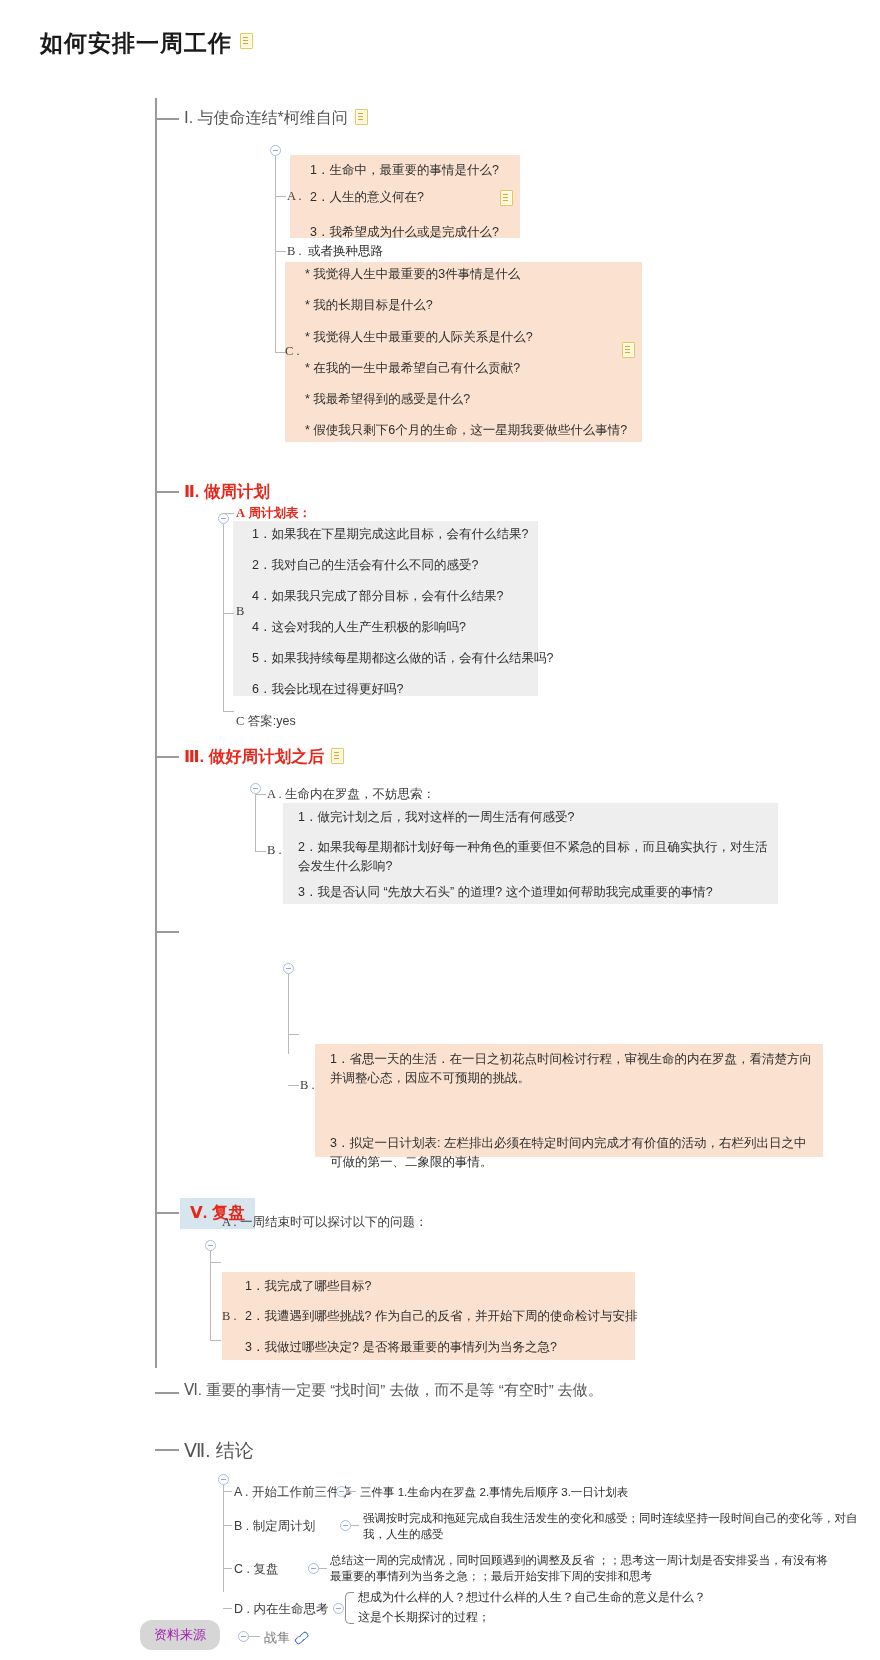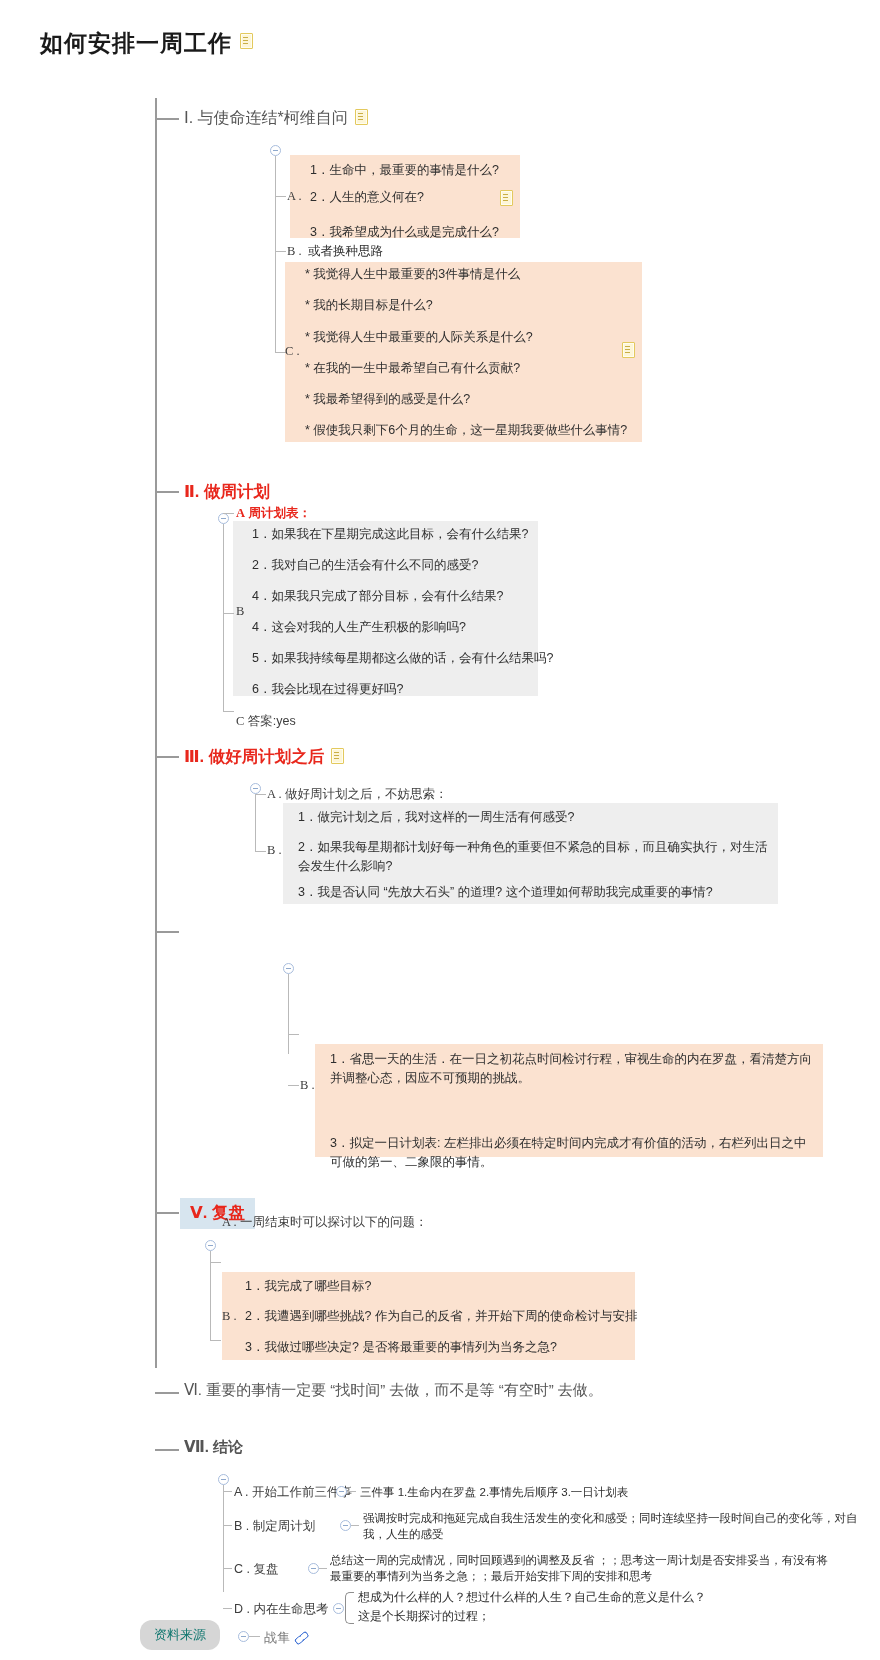--- a/index.html
+++ b/index.html
@@ -77,21 +77,21 @@
   .concl-label{position:absolute;font-size:12.5px;color:#3d3d3d;white-space:nowrap;}
   .concl-text{position:absolute;font-size:11.5px;color:#2e2e2e;line-height:16px;}
   .brace{
     position:absolute;width:8px;border:1.5px solid #8e8e8e;border-right:none;
     border-radius:5px 0 0 5px;
   }
 
   
   .pill{
     position:absolute;background:#d6d6d6;border-radius:12px;
-    padding:6px 14px;font-size:13px;color:#0f766e;white-space:nowrap;
+    padding:6px 14px;font-size:13px;color:#a21caf;white-space:nowrap;
   }
   .src-text{position:absolute;font-size:13px;color:#7a7a7a;white-space:nowrap;text-align:center;}
 </style>
 </head>
 <body>
 
 <div class="page">
 
   <div class="title">
     <span>如何安排一周工作</span><span class="doc-ico"></span>
@@ -161,21 +161,21 @@
   <div class="hline" style="left:155px;top:756px;width:24px;"></div>
   <div class="h1item red" style="left:184px;top:746px;">
     <span>Ⅲ. 做好周计划之后</span><span class="doc-ico"></span>
   </div>
 
   <div class="toggle" style="left:250px;top:783px;"></div>
   <div class="vline thin" style="left:255px;top:794px;height:57px;"></div>
 
   <div class="hline thin" style="left:255px;top:794px;width:11px;"></div>
   <div class="lbl" style="left:267px;top:786px;">
-    <span class="ser">A .</span>&nbsp;<span>做好周计划之后，不妨思索：</span>
+    <span class="ser">A .</span>&nbsp;<span>生命内在罗盘，不妨思索：</span>
   </div>
 
   <div class="box grey" style="left:283px;top:803px;width:495px;height:101px;"></div>
   <div class="hline thin" style="left:255px;top:851px;width:11px;"></div>
   <div class="lbl" style="left:267px;top:843px;"><span class="ser">B .</span></div>
   <div class="plain" style="left:298px;top:809px;">1．做完计划之后，我对这样的一周生活有何感受?</div>
   <div class="concl-text" style="left:298px;top:838px;width:470px;font-size:12.5px;line-height:19px;">2．如果我每星期都计划好每一种角色的重要但不紧急的目标，而且确实执行，对生活会发生什么影响?</div>
   <div class="plain" style="left:298px;top:884px;">3．我是否认同 “先放大石头” 的道理? 这个道理如何帮助我完成重要的事情?</div>
 
   <div class="hline" style="left:155px;top:931px;width:24px;"></div>
@@ -211,21 +211,21 @@
   <div class="lbl" style="left:222px;top:1309px;"><span class="ser">B .</span></div>
   <div class="plain" style="left:245px;top:1308px;">2．我遭遇到哪些挑战? 作为自己的反省，并开始下周的使命检讨与安排</div>
   <div class="plain" style="left:245px;top:1339px;">3．我做过哪些决定? 是否将最重要的事情列为当务之急?</div>
 
   <div class="hline" style="left:155px;top:1392px;width:24px;"></div>
   <div class="h1item" style="left:184px;top:1381px;font-size:15px;">
     <span>Ⅵ. 重要的事情一定要 “找时间” 去做，而不是等 “有空时” 去做。</span>
   </div>
 
   <div class="hline" style="left:155px;top:1449px;width:24px;"></div>
-  <div class="h1item" style="left:184px;top:1438px;font-size:15px;font-weight:bold;">
+  <div class="h1item" style="left:184px;top:1438px;font-size:19px;">
     <span>Ⅶ. 结论</span>
   </div>
 
   <div class="toggle" style="left:218px;top:1474px;"></div>
   <div class="vline thin" style="left:223px;top:1485px;height:107px;"></div>
 
   <div class="hline thin" style="left:223px;top:1491px;width:9px;"></div>
   <div class="concl-label" style="left:234px;top:1484px;">A . 开始工作前三件事</div>
   <div class="toggle" style="left:336px;top:1486px;"></div>
   <div class="hline thin" style="left:347px;top:1491px;width:9px;"></div>
@@ -241,21 +241,21 @@
   <div class="concl-label" style="left:234px;top:1561px;">C .  复盘</div>
   <div class="toggle" style="left:308px;top:1563px;"></div>
   <div class="hline thin" style="left:319px;top:1568px;width:8px;"></div>
   <div class="concl-text" style="left:330px;top:1552px;width:505px;">总结这一周的完成情况，同时回顾遇到的调整及反省 ；；思考这一周计划是否安排妥当，有没有将最重要的事情列为当务之急；；最后开始安排下周的安排和思考</div>
 
   <div class="hline thin" style="left:223px;top:1608px;width:9px;"></div>
   <div class="concl-label" style="left:234px;top:1601px;">D .  内在生命思考</div>
   <div class="toggle" style="left:333px;top:1603px;"></div>
   <div class="brace" style="left:345px;top:1592px;height:30px;"></div>
   <div class="concl-text" style="left:358px;top:1589px;width:430px;white-space:nowrap;font-size:12px;">想成为什么样的人？想过什么样的人生？自己生命的意义是什么？</div>
-  <div class="concl-text" style="left:358px;top:1609px;width:430px;white-space:nowrap;font-size:12px;font-family:Liberation Mono, monospace;">这是个长期探讨的过程；</div>
+  <div class="concl-text" style="left:358px;top:1609px;width:430px;white-space:nowrap;font-size:12px;">这是个长期探讨的过程；</div>
 
   <div class="pill" style="left:140px;top:1620px;">
     <span>资料来源</span>
   </div>
   <div class="toggle" style="left:238px;top:1631px;"></div>
   <div class="hline thin" style="left:249px;top:1636px;width:11px;"></div>
   <div class="src-text" style="left:264px;top:1629px;">
     <span>战隼</span>
     <span class="link-ico"></span>
   </div>

